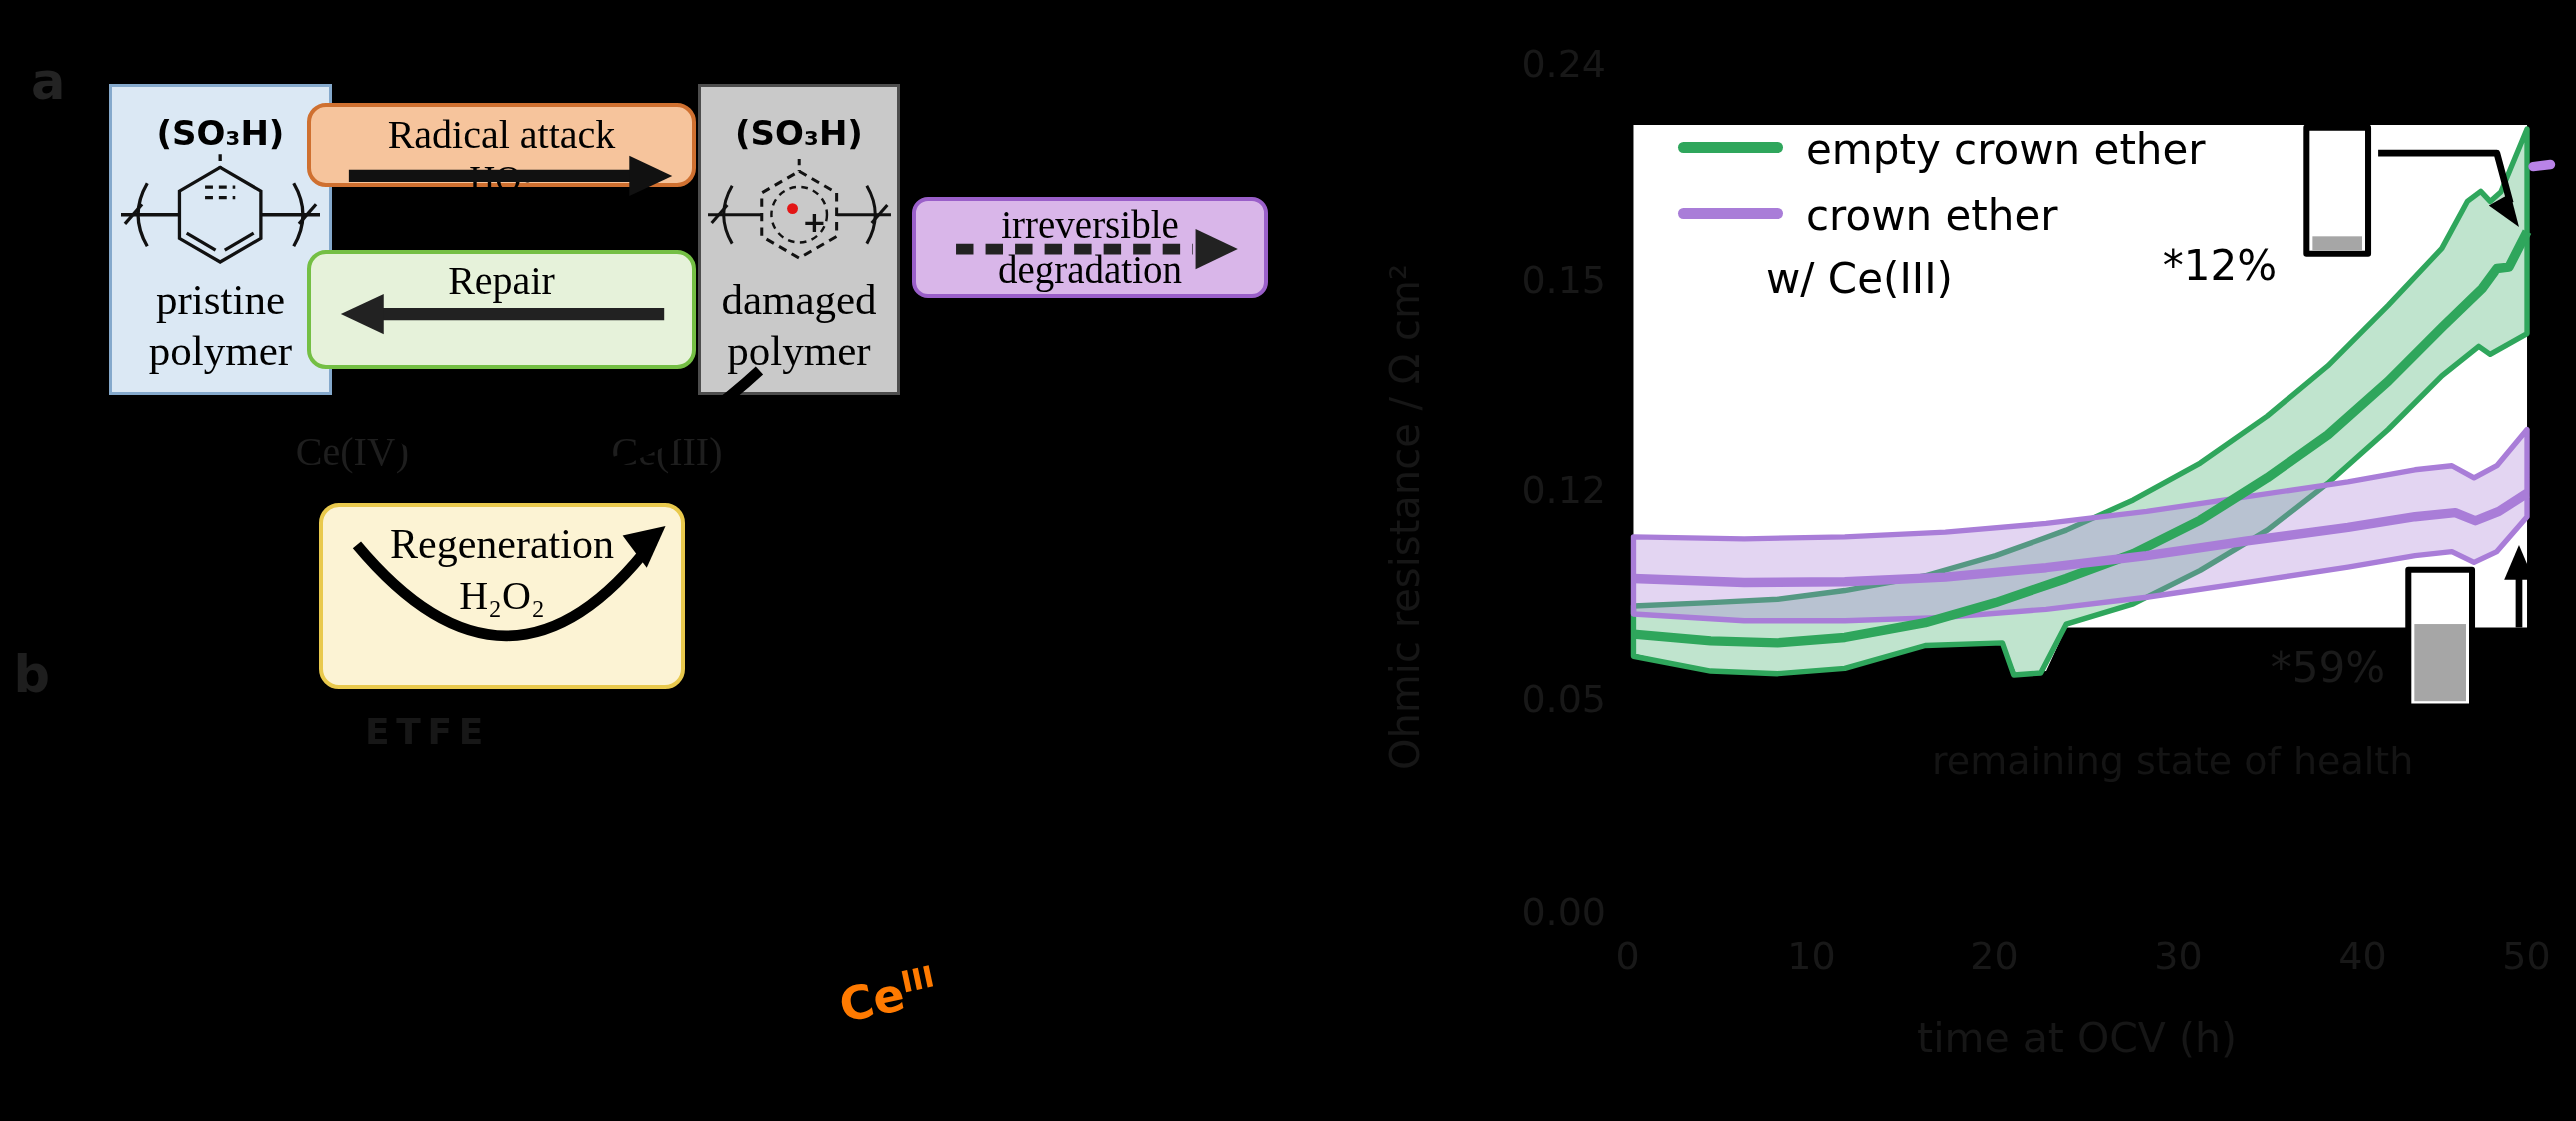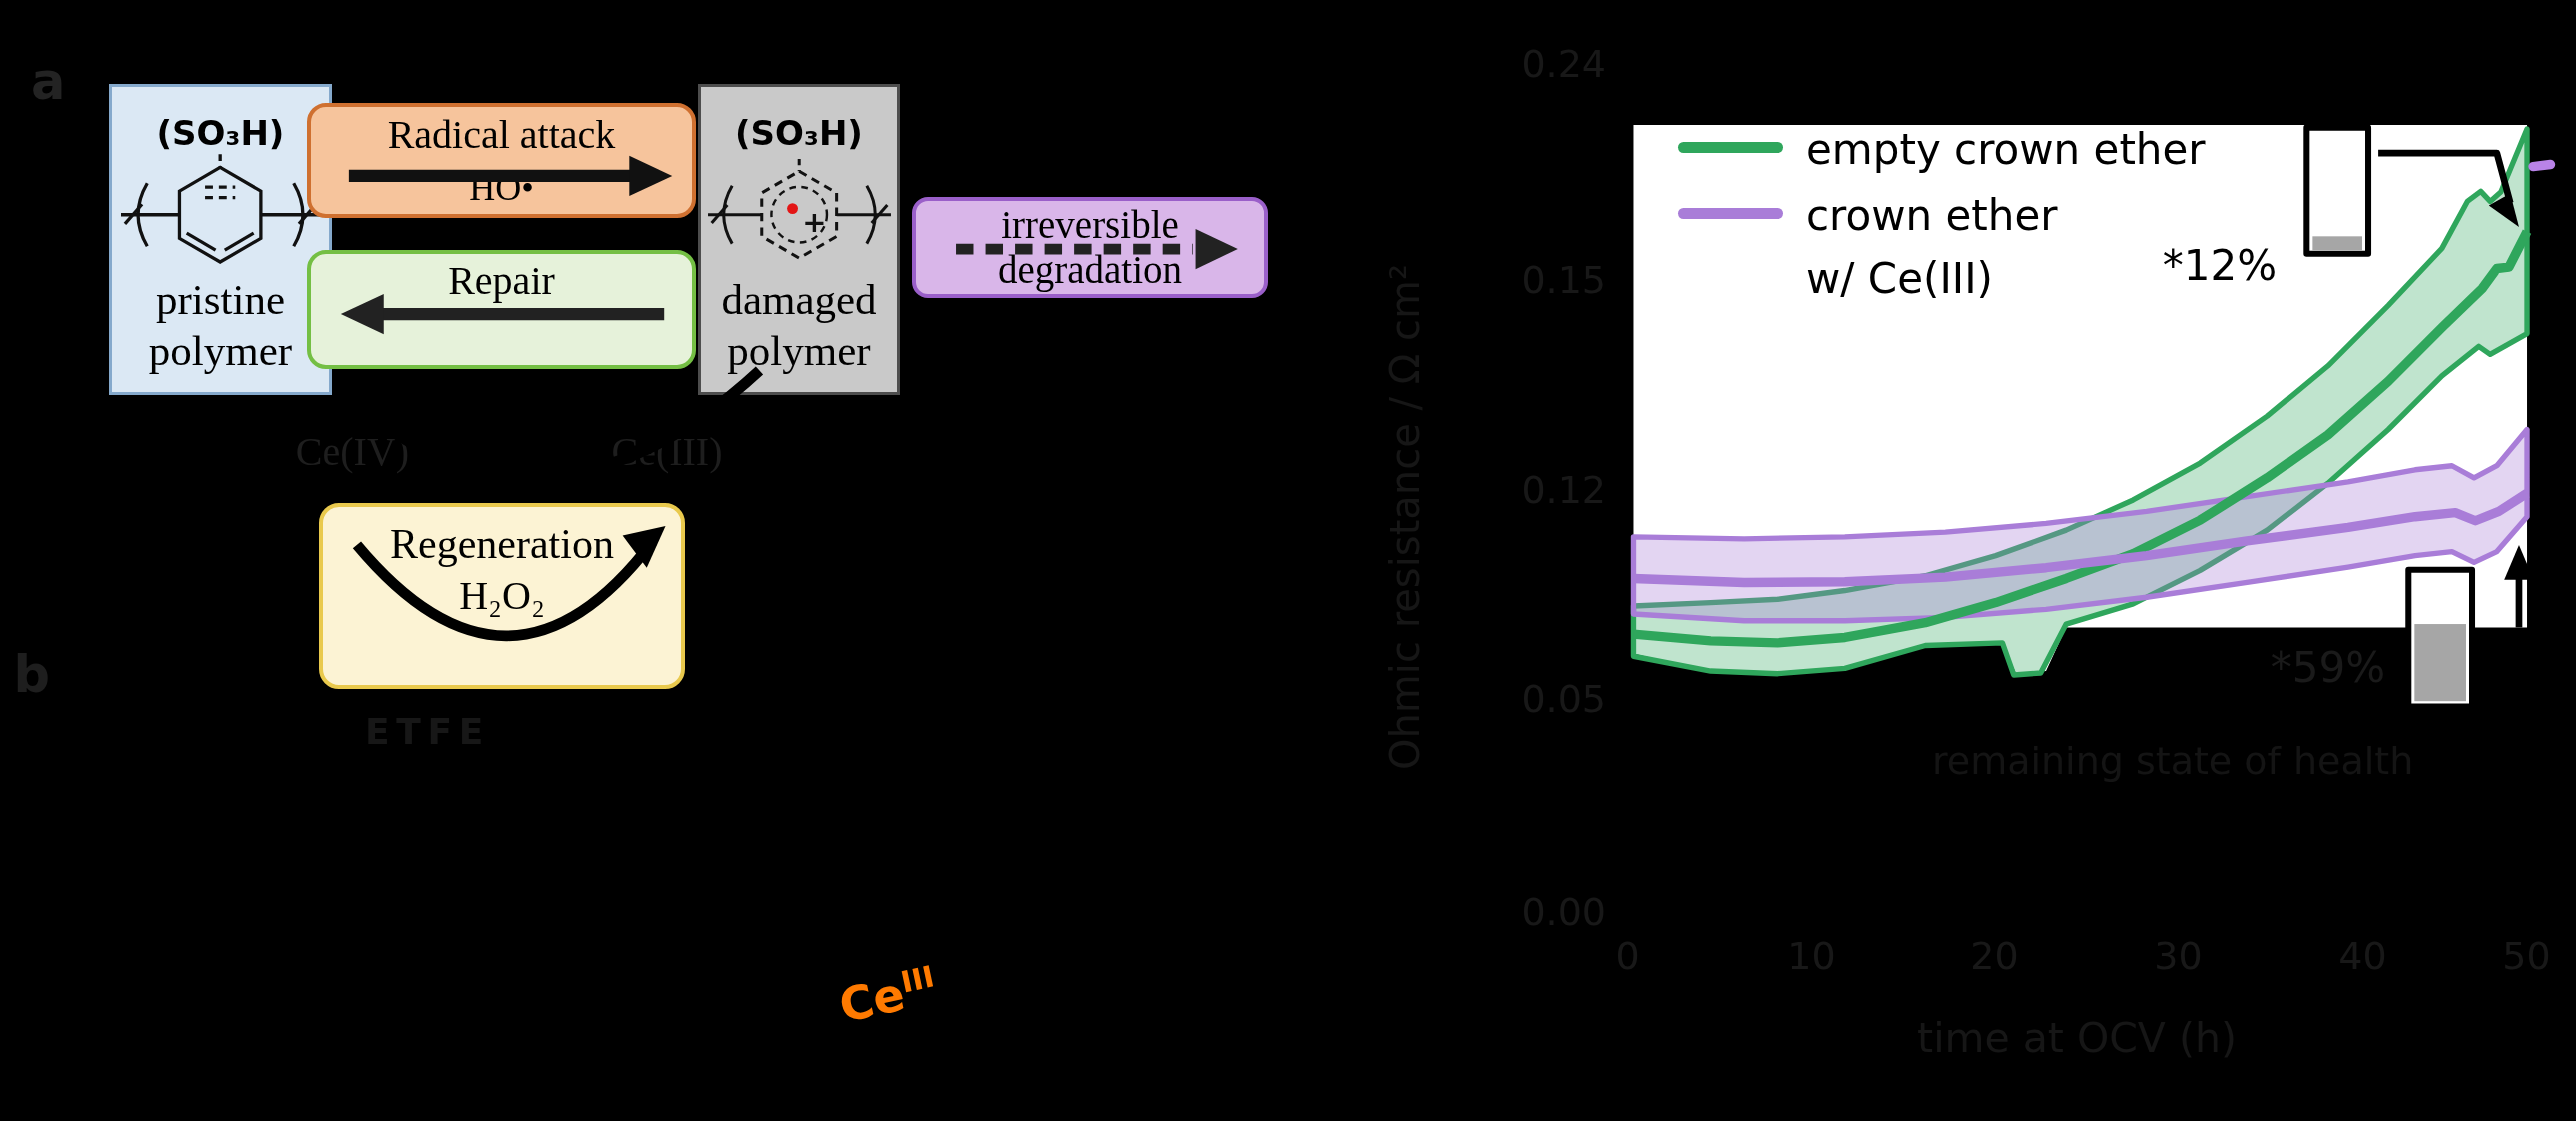--- a/index.html
+++ b/index.html
@@ -62,21 +62,21 @@
       <path d="M 50 46 Q 22 94 50 142" fill="none" stroke="#111" stroke-width="5"></path>
       <path d="M 273 46 Q 301 94 273 142" fill="none" stroke="#111" stroke-width="5"></path>
       <line x1="16" y1="108" x2="42" y2="78" stroke="#111" stroke-width="5"></line>
       <line x1="281" y1="108" x2="307" y2="78" stroke="#111" stroke-width="5"></line>
     </svg>
     <span class="polyname" style="margin-top:auto;margin-bottom:16px;">
       <span>damaged</span><br><span>polymer</span>
     </span>
   </div>
 
-  <div class="pillbox" style="left:307px;top:103px;width:389px;height:115px;background:#f6c49c;border:4.7px solid #cf7030;border-radius:19px;padding:4px 0 5.4px 0;">
+  <div class="pillbox" style="left:307px;top:103px;width:389px;height:84px;background:#f6c49c;border:4.7px solid #cf7030;border-radius:19px;padding:4px 0 5.4px 0;">
     <span class="pill-title">Radical attack</span>
     <span style="height:23px;"></span>
     <span class="pill-agent">HO•</span>
   </div>
 
   <div class="pillbox" style="left:307px;top:250px;width:389px;height:119px;background:#e6f2da;border:4.7px solid #74bf44;border-radius:19px;padding:2.7px 0 4px 0;gap:48px;">
     <span class="pill-title">Repair</span>
     <span style="height:23px;"></span>
     <span class="pill-agent" style="font-size:34px;">e⁻</span>
   </div>
@@ -145,20 +145,20 @@
   <span class="xtick" style="left:2309px;top:934px;">40</span>
   <span class="xtick" style="left:2473px;top:934px;">50</span>
 
   <span class="abs" style="left:1405px;top:517px;transform:translate(-50%,-50%) rotate(-90deg);font-size:40px;color:#161616;white-space:nowrap;">Ohmic resistance / Ω cm²</span>
   <span class="abs" style="left:1876px;top:1014px;width:402px;text-align:center;font-size:41px;color:#161616;">time at OCV (h)</span>
 
   <div class="legend-swatch" style="left:1678px;top:142px;background:#2fa65c;"></div>
   <div class="legend-swatch" style="left:1678px;top:208px;background:#a97dd8;"></div>
   <span class="legend-label" style="left:1806px;top:126px;">empty crown ether</span>
   <span class="legend-label" style="left:1806px;top:192px;">crown ether</span>
-  <span class="legend-label" style="left:1806px;top:255px;">w/ Ce(III)</span>
+  <span class="legend-label" style="left:1766px;top:255px;">w/ Ce(III)</span>
 
   <span class="abs" style="left:2133px;top:241px;width:174px;text-align:center;font-size:42px;color:#000;">*12%</span>
   <span class="abs" style="left:2254px;top:643px;width:148px;text-align:center;font-size:42px;color:#1a1a1a;">*59%</span>
   <span class="abs" style="left:1932px;top:739px;font-size:38px;color:#141414;white-space:nowrap;">remaining state of health</span>
 
 </div>
 
 
 </body></html>

